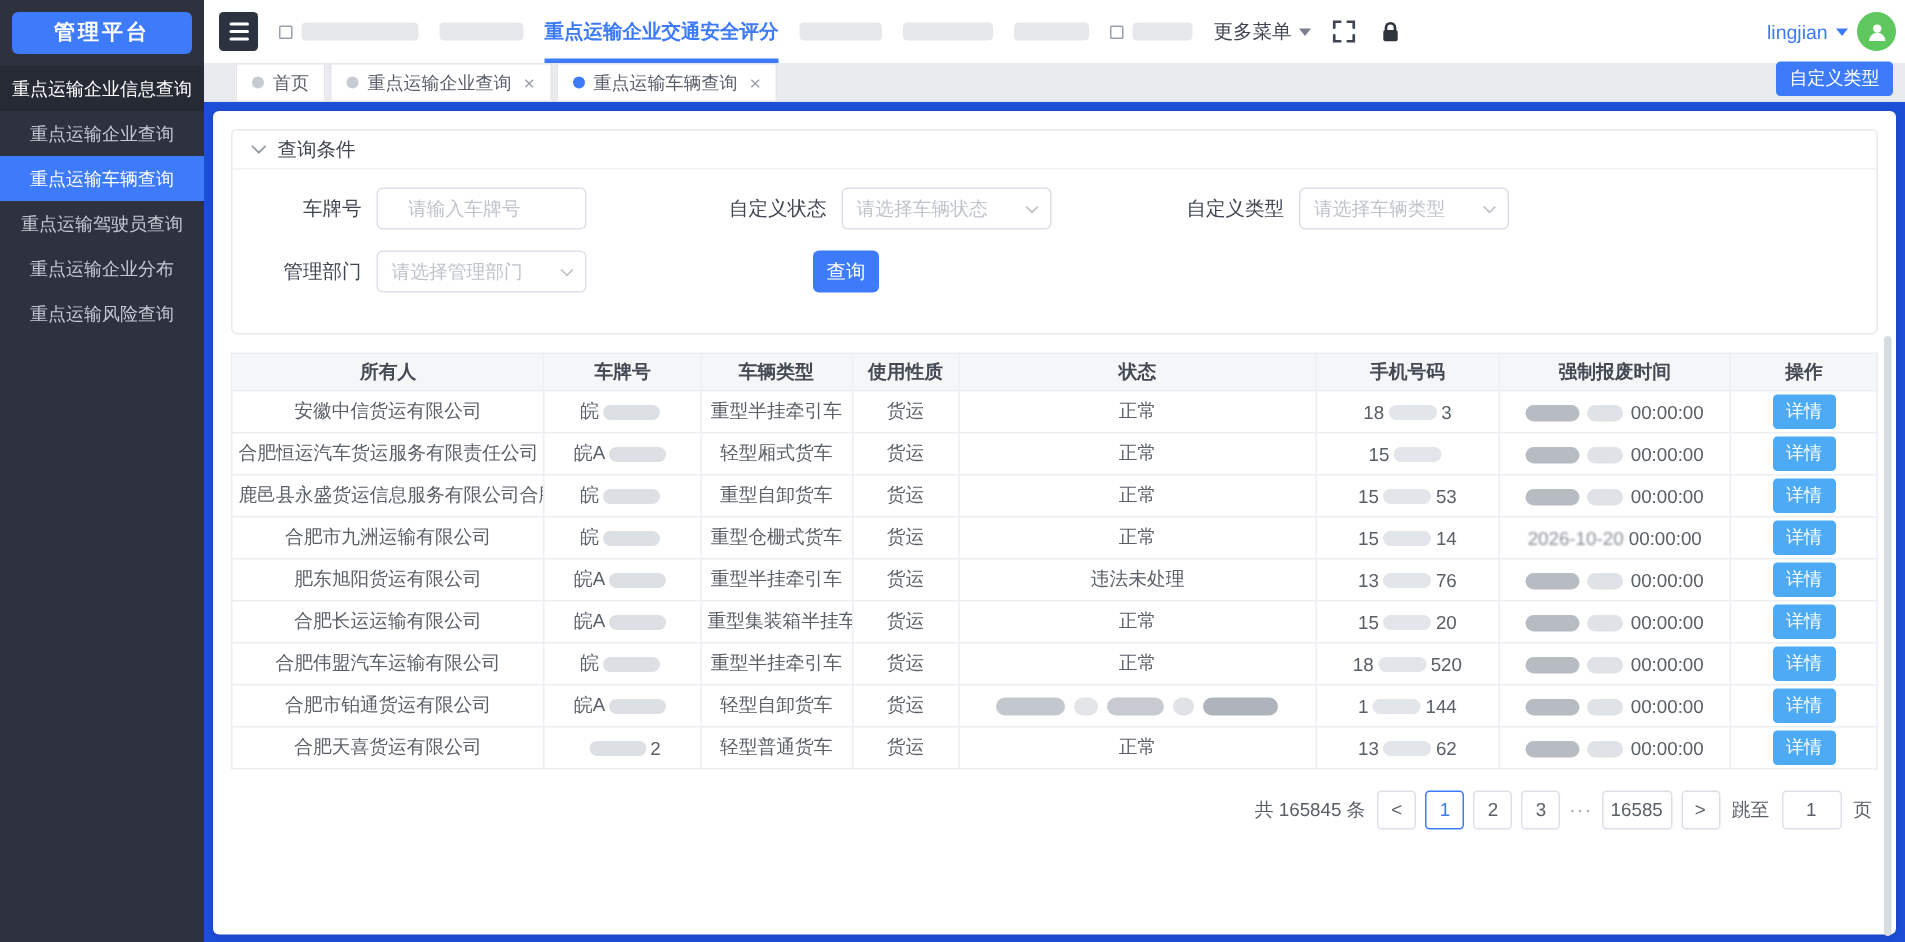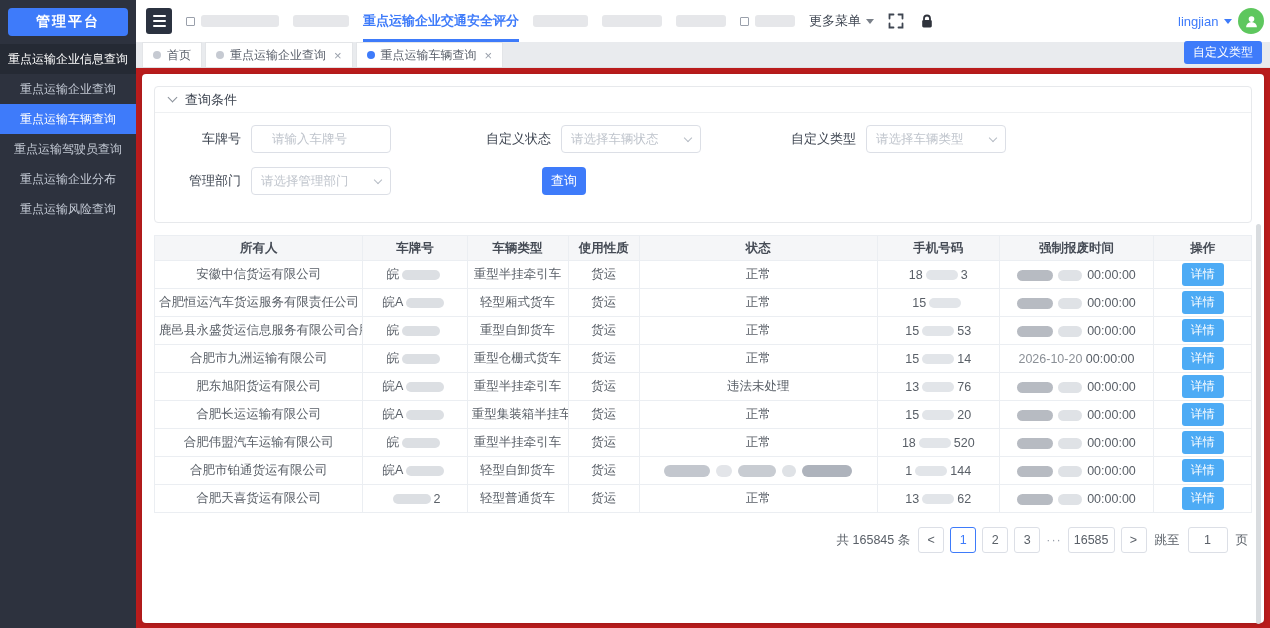--- a/index.html
+++ b/index.html
@@ -1,17 +1,17 @@
 <!DOCTYPE html>
 <html><head>
 <meta charset="utf-8">
 <style>
   * { margin:0; padding:0; box-sizing:border-box; }
   body { font-family:"Liberation Sans","DejaVu Sans",sans-serif; background:#eef0f3; }
-  .app { width:1270px; height:628px; display:flex; overflow:hidden; background:#b91c1c; }
+  .app { width:1270px; height:628px; display:flex; overflow:hidden; background:#1d4ed8; }
 
   
   .sidebar { width:136px; flex-shrink:0; background:#2d323e; font-size:12px; }
   .logo-btn { margin:8px; height:28px; background:#3e7bfa; color:#fff; border-radius:4px;
     display:flex; align-items:center; justify-content:center; font-size:14px; font-weight:bold; letter-spacing:2px; cursor:pointer; }
   .menu-section { height:30px; background:#252a34; color:#ffffff; display:flex; align-items:center; justify-content:center; cursor:pointer; }
   .side-item { height:30px; display:flex; align-items:center; justify-content:center; color:#c3c9d4; cursor:pointer; }
   .side-item.active { background:#3e7bfa; color:#fff; }
 
   
@@ -31,21 +31,21 @@
   .caret-gray { width:0; height:0; border-left:4px solid transparent; border-right:4px solid transparent; border-top:5px solid #7a8089; }
   .caret-blue { width:0; height:0; border-left:4px solid transparent; border-right:4px solid transparent; border-top:5px solid #3e7bfa; }
   .topnav-right { margin-left:auto; display:flex; align-items:center; gap:16px; }
   .icon-btn { display:flex; align-items:center; justify-content:center; cursor:pointer; }
   .user-block { display:flex; align-items:center; gap:6px; margin-left:228px; cursor:pointer; }
   .user-name { color:#3e7bfa; font-size:13px; }
   .avatar { width:26px; height:26px; border-radius:50%; background:#5ec75e; display:flex; align-items:center; justify-content:center; }
 
   
   .tabbar { height:26px; background:#e9ebee; border-bottom:1px solid #dfe1e4; display:flex; 
-    padding-left:6px; position:relative; flex-shrink:0; }
+    padding-left:21px; position:relative; flex-shrink:0; }
   .tab { height:25px; background:#fff; border:1px solid #e3e5e8; border-bottom:none; display:flex; align-items:center;
     gap:6px; padding:0 10px; margin-right:3px; font-size:12px; color:#595f6a; cursor:pointer; white-space:nowrap; }
   .dot { width:8px; height:8px; border-radius:50%; background:#c6cad2; flex-shrink:0; }
   .tab.active .dot { background:#3e7bfa; }
   .tab-close { color:#9aa0ab; font-size:13px; margin-left:2px; line-height:1; }
   .tag-options { position:absolute; right:8px; bottom:3px; background:#3e7bfa; color:#fff; border:none; border-radius:3px;
     font-size:12px; padding:3px 9px; cursor:pointer; }
 
   
   .content { flex:1; padding:6px 6px 5px 6px; overflow:hidden; }

